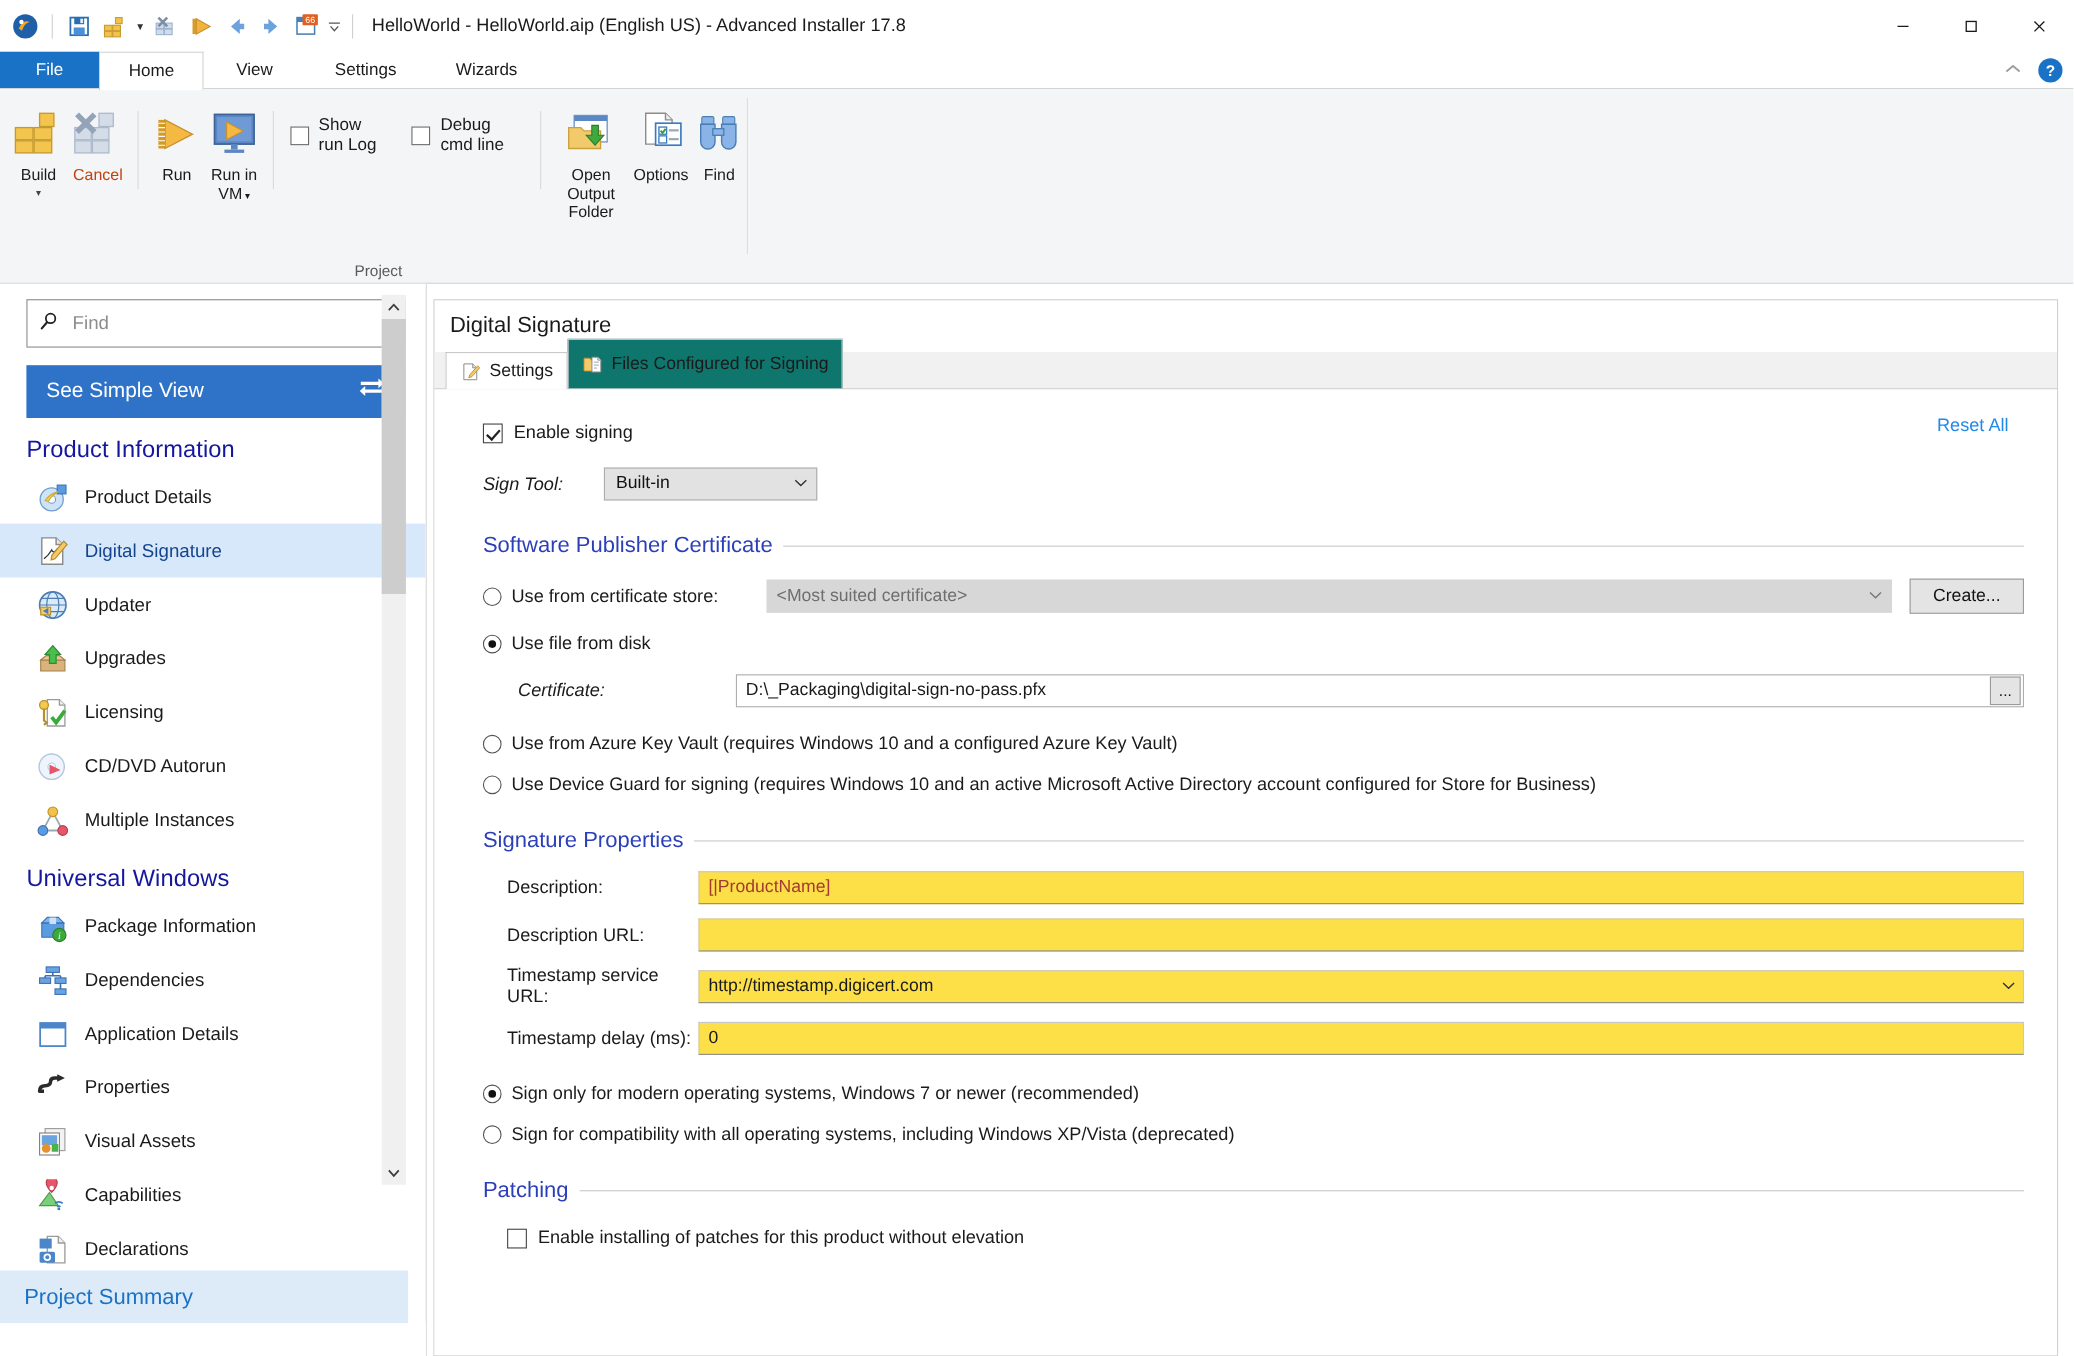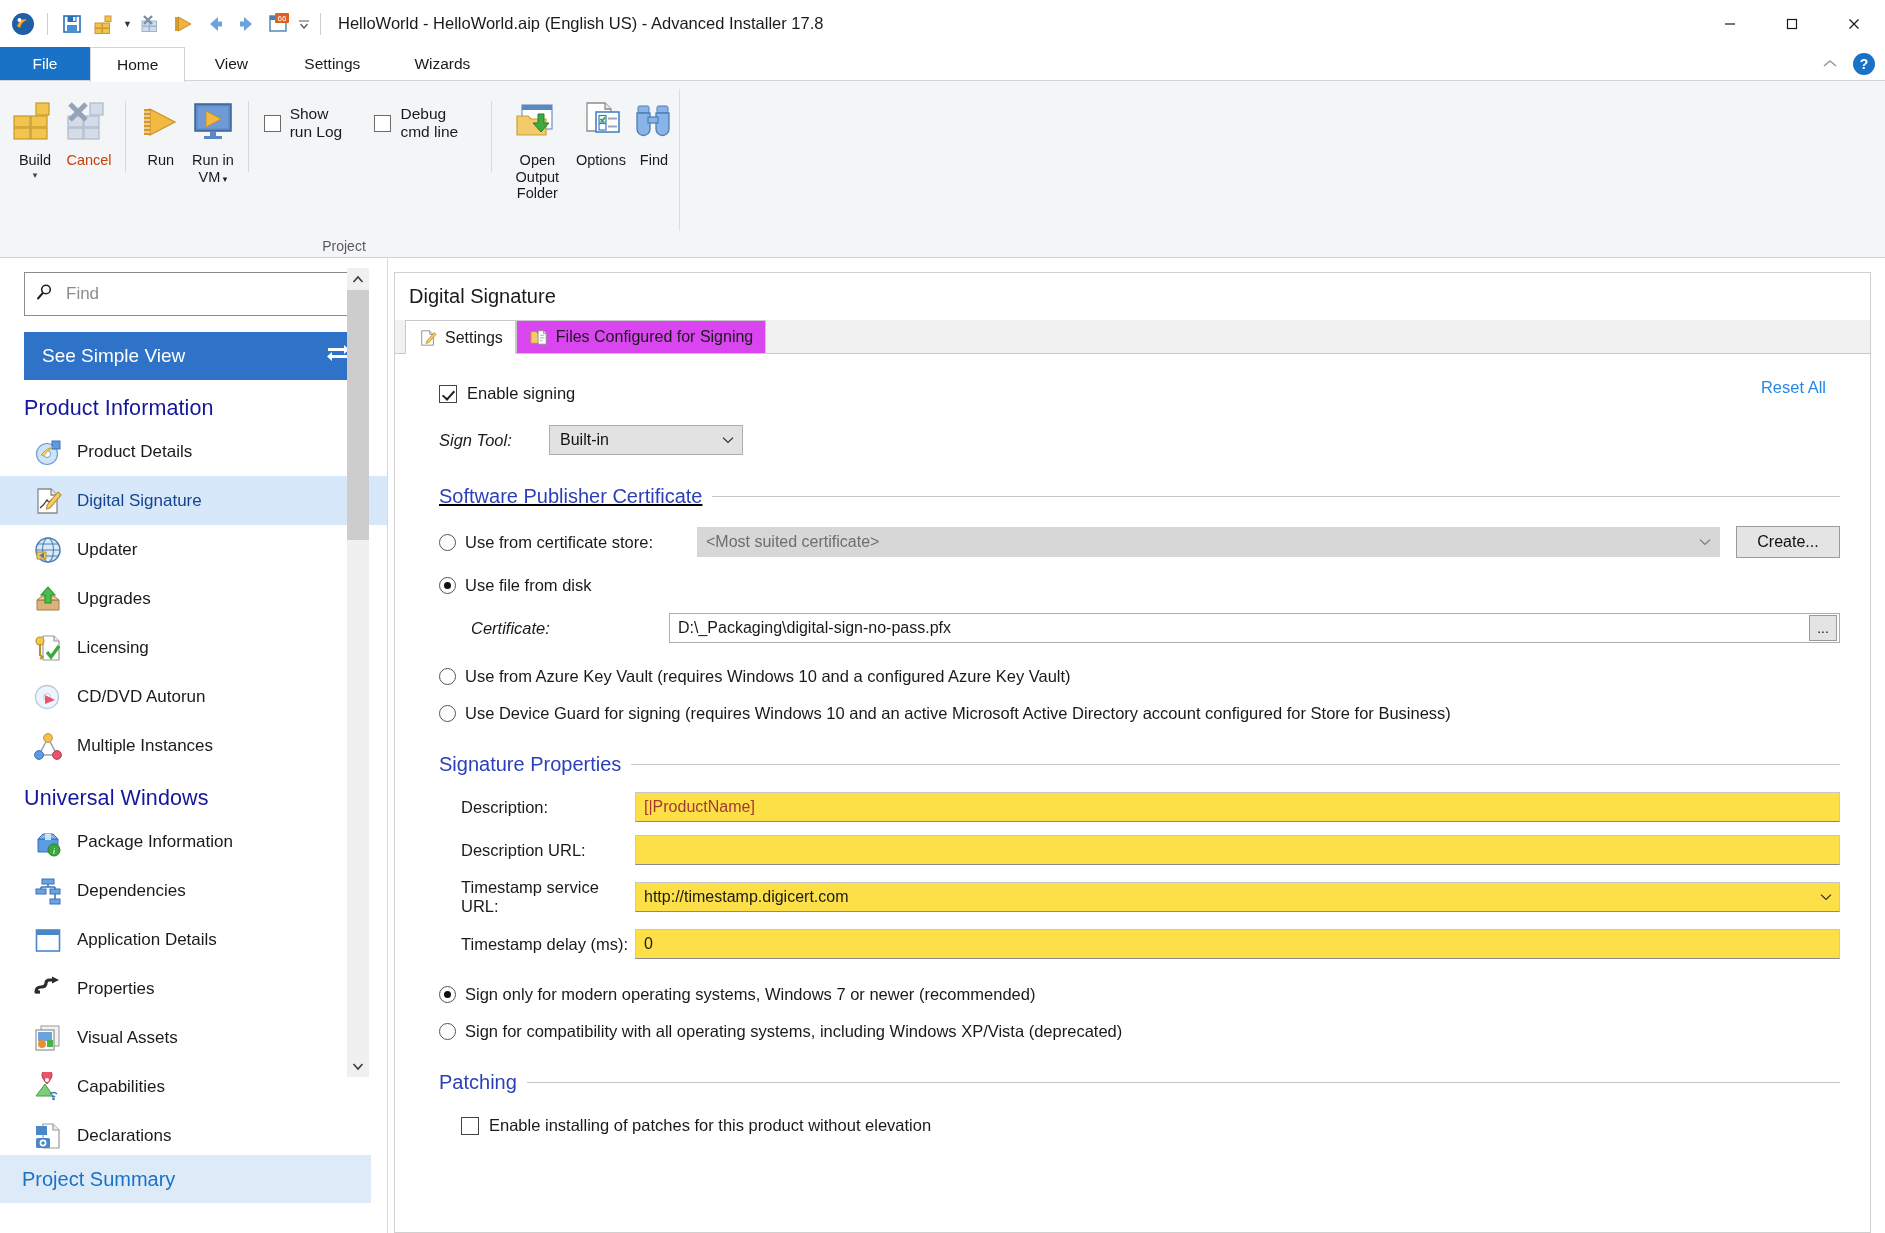--- a/index.html
+++ b/index.html
@@ -120,23 +120,23 @@
 
   
   .content { flex:1 1 auto; display:flex; flex-direction:column; min-width:0; background:#fff; padding:0; }
   .content-inner { margin:14px 14px 0 6px; border:1px solid #d0d0d0; flex:1 1 auto; display:flex; flex-direction:column; min-height:0; }
   .page-title { font-size:20px; color:#1a1a1a; padding:12px 0 12px 14px; }
   .tabstrip {
     display:flex; align-items:flex-end; border-bottom:1px solid #c9c9c9;
     background:#f1f1f1; height:34px; padding-left:10px;
   }
   .ctab {
-    display:flex; align-items:center; gap:7px; height:33px; padding:0 12px;
+    display:flex; align-items:center; gap:7px; height:45px; padding:0 12px;
     font-size:16px; color:#1a1a1a; border:1px solid #c9c9c9; border-bottom:none;
-    background:#d946ef; cursor:default;
+    background:#0f766e; cursor:default;
   }
   .ctab.active { background:#fff; height:34px; position:relative; top:1px; }
   .tab-ico { width:20px; height:20px; display:flex; align-items:center; justify-content:center; }
   .panel { flex:1 1 auto; background:#fff; padding:24px 30px 0 44px; position:relative; overflow:hidden; }
 
   .row { display:flex; align-items:center; }
   .chk-row { display:flex; align-items:center; gap:10px; font-size:16.5px; color:#1a1a1a; }
   .cbox2 { width:18px; height:18px; border:1px solid #444; background:#fff; position:relative; flex:0 0 18px; }
   .cbox2.checked::after {
     content:""; position:absolute; left:5px; top:2px; width:5px; height:10px;
@@ -680,21 +680,21 @@
             <div class="dd">
               <span>Built-in</span>
               <span class="arr">
                 <svg width="12" height="8" viewBox="0 0 12 8">
                     <path d="M1 1.6 L6 6.4 L11 1.6" stroke="#333" stroke-width="1.3" fill="none"></path>
                   </svg>
               </span>
             </div>
           </div>
 
-          <div class="group-head" style="margin-top:30px;text-decoration:underline;">
+          <div class="group-head" style="margin-top:30px;">
             <span class="gtxt">Software Publisher Certificate</span>
             <span class="gline"></span>
           </div>
 
           <div class="row" style="margin-top:18px;">
             <label class="radio-row" style="width:258px;">
               <span class="radio"></span>
               <span>Use from certificate store:</span>
             </label>
             <div class="input-flat input-disabled" style="flex:1 1 auto; position:relative; justify-content:flex-start;">

